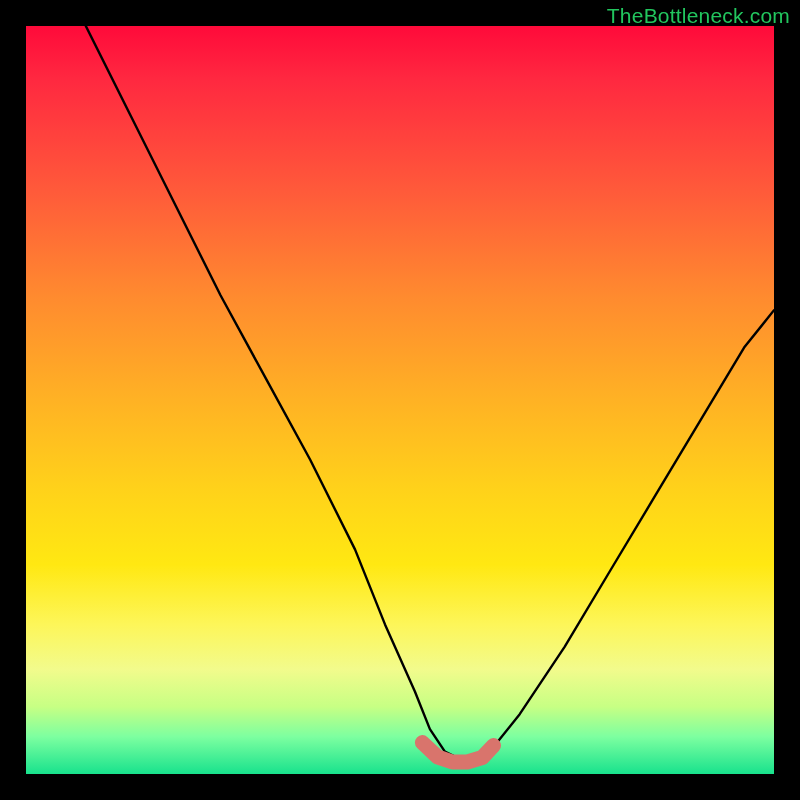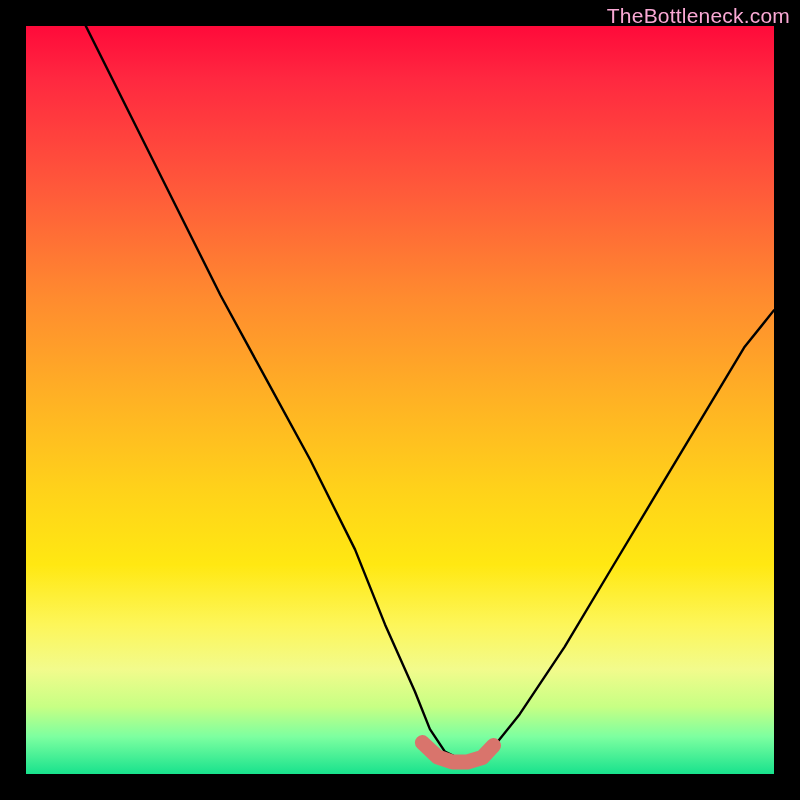--- a/index.html
+++ b/index.html
@@ -38,21 +38,21 @@
       #f2fb8c 86%,
       #c7ff84 91%,
       #7dffa0 95%,
       #18e28d 100%
     );
   }
   .watermark {
     position: absolute;
     top: 4px;
     right: 10px;
-    color: #f9a8d4;
+    color: #22c55e;
     font-size: 21px;
     font-weight: 500;
     letter-spacing: 0.2px;
     user-select: none;
   }
   svg.curve {
     position: absolute;
     left: 0;
     top: 0;
     width: 748px;

